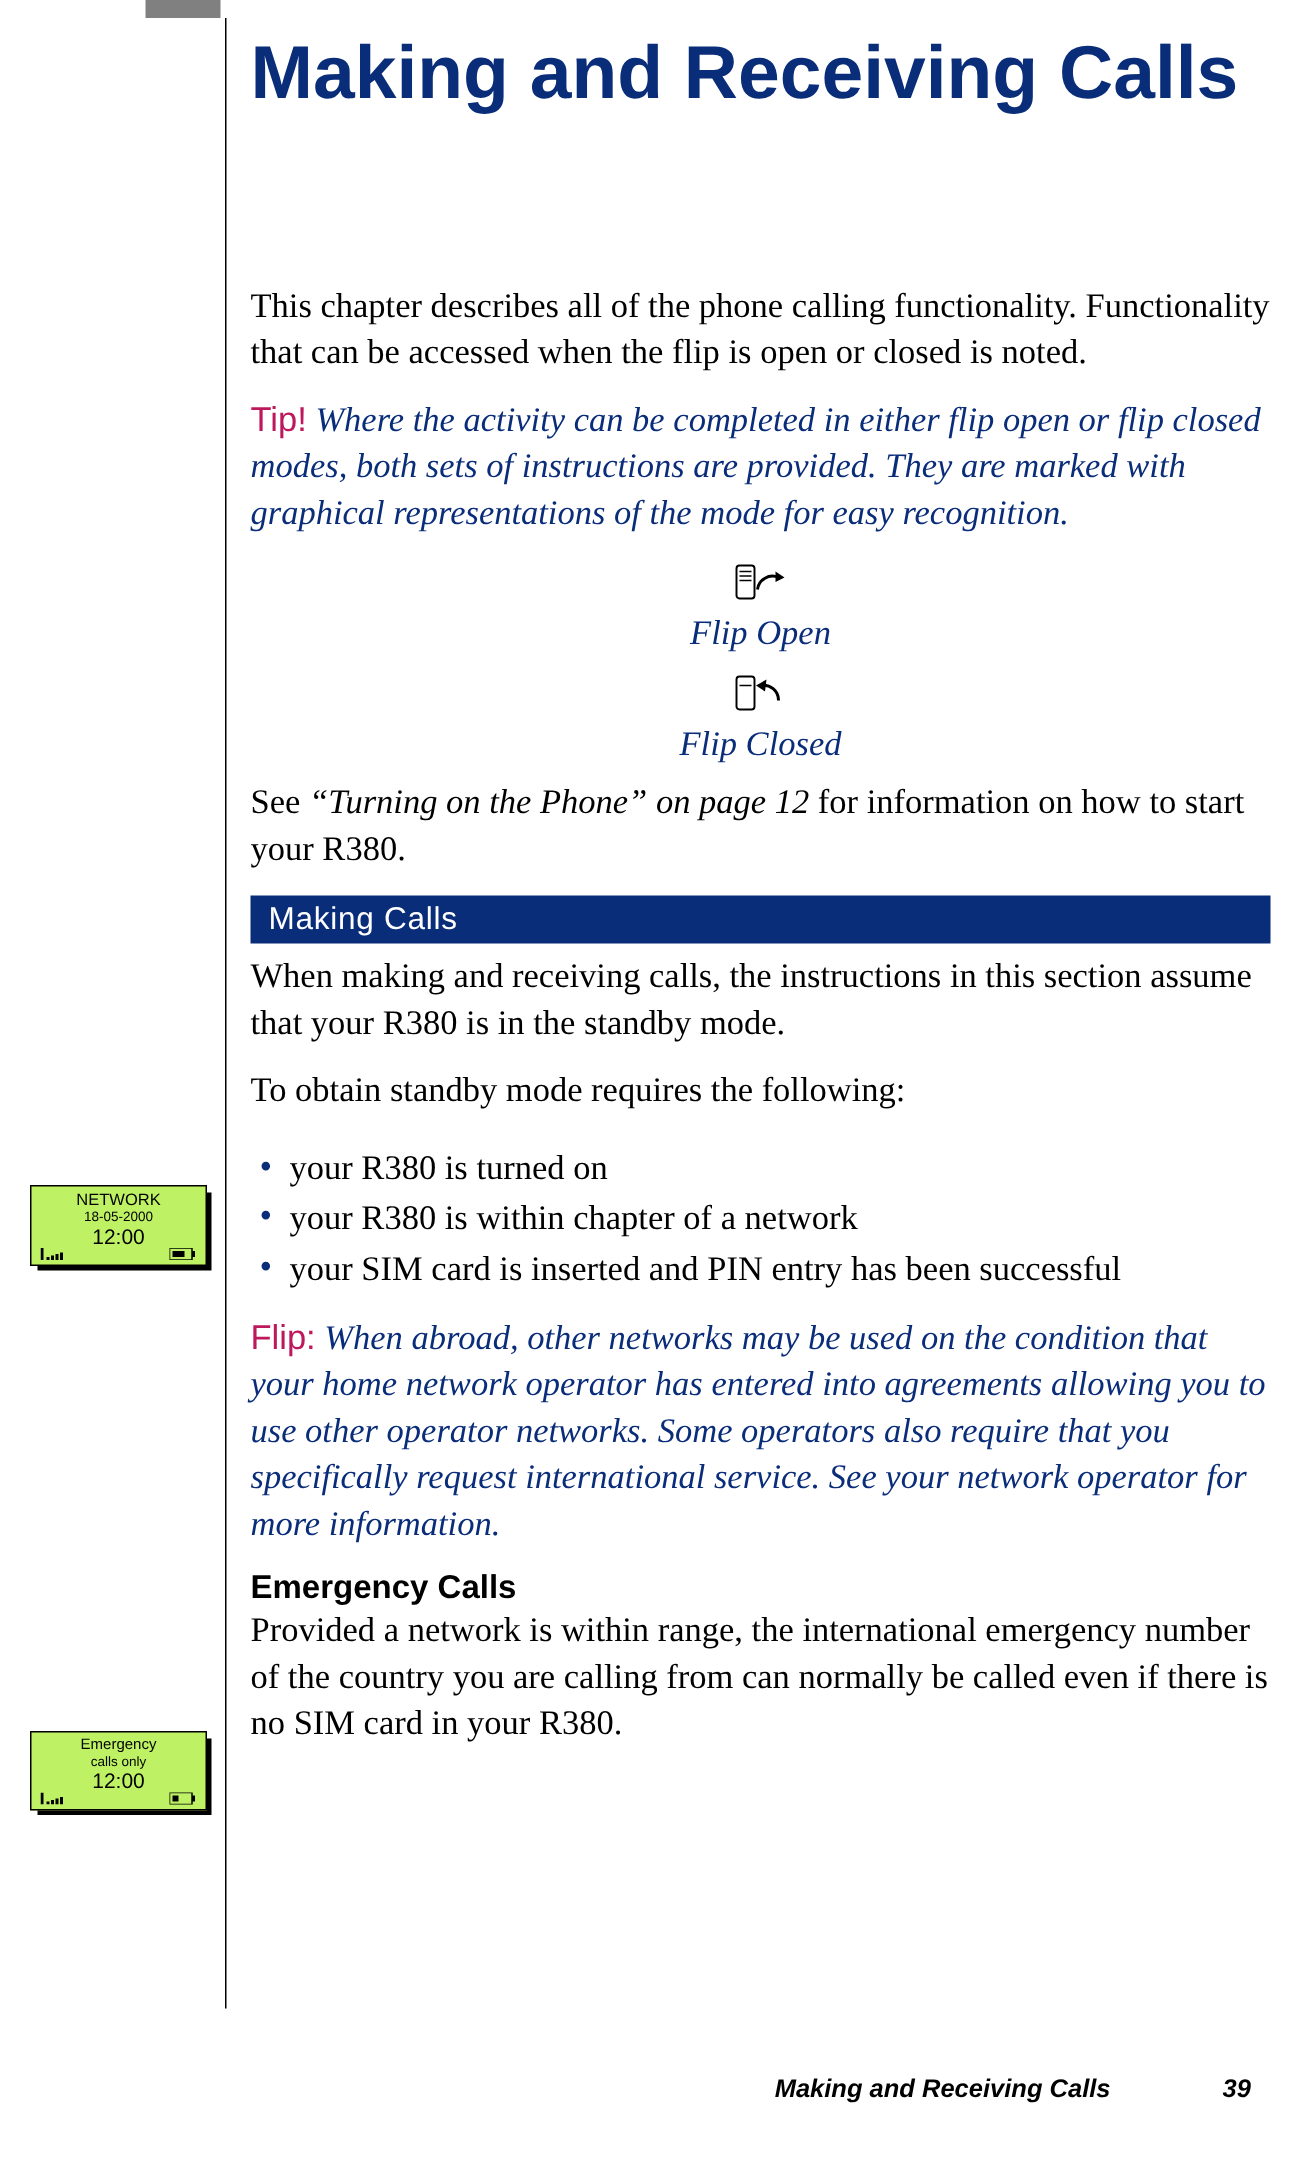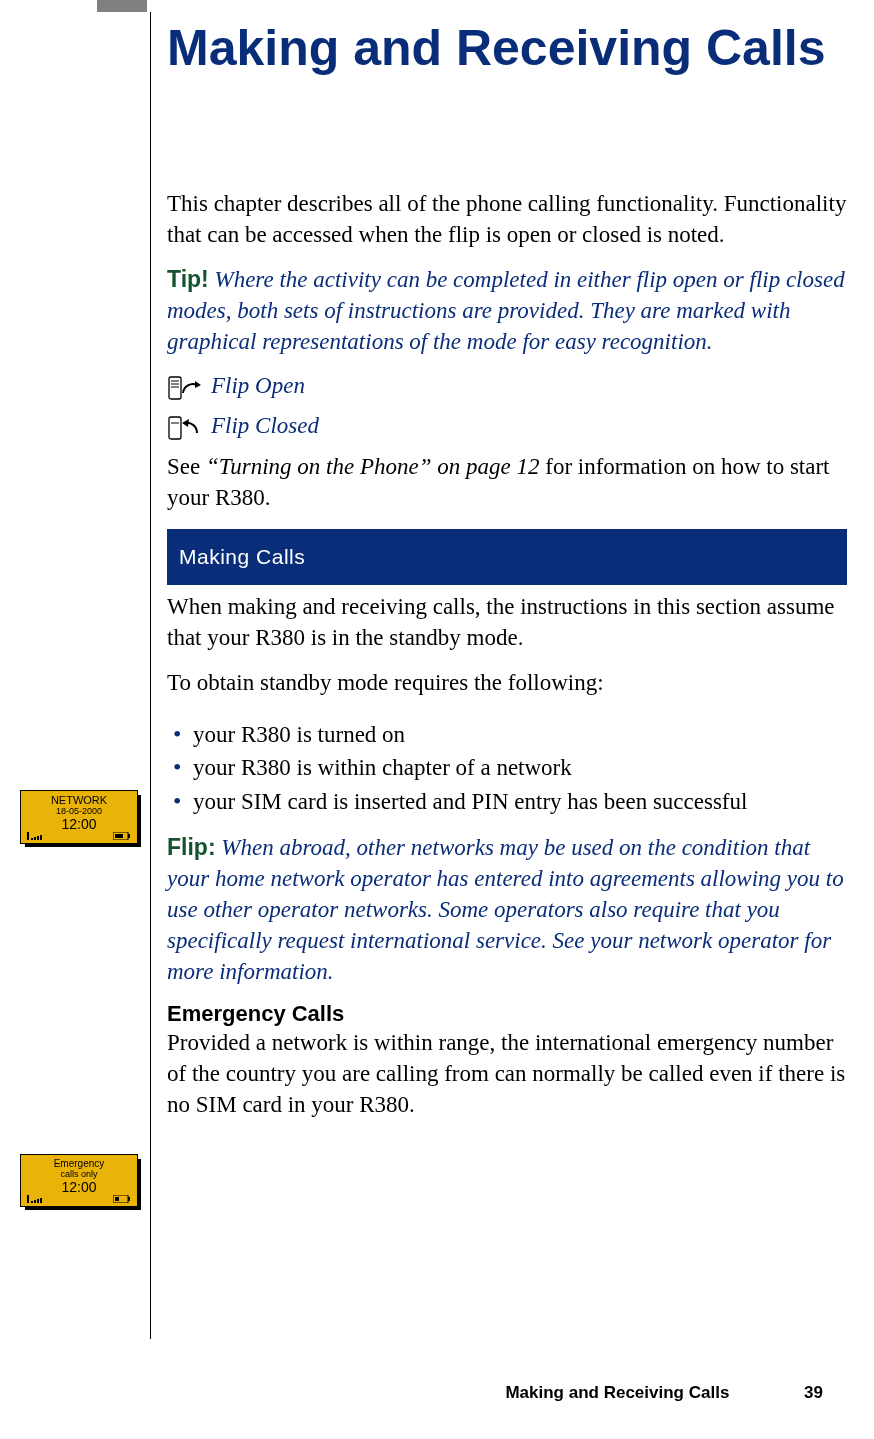--- a/index.html
+++ b/index.html
@@ -35,31 +35,31 @@
   }
   h1 {
     font-family: Arial, Helvetica, sans-serif;
     font-weight: 700;
     font-size: 50px;
     color: #0a2d7a;
     line-height: 1.15;
     margin-bottom: 110px;
   }
   p { font-size: 23px; line-height: 1.35; margin-bottom: 14px; }
-  .tip-lead, .note-lead { font-family: Arial, Helvetica, sans-serif; font-weight: 700; font-style: normal; color: #14532d; }
+  .tip-lead, .note-lead { font-family: Arial, Helvetica, sans-serif; font-weight: 400; font-style: normal; color: #be185d; }
   .blue-italic { color: #0a2d7a; font-style: italic; }
-  .flip-row { display: flex; align-items: center; gap: 8px; margin: 10px 0; }
+  .flip-row { display: flex; align-items: center; gap: 8px; margin: 10px 0; flex-direction: column; }
   .flip-label { color: #0a2d7a; font-style: italic; font-size: 23px; }
   .ref-italic { font-style: italic; }
   .section-bar {
     background: #0a2d7a;
     color: #fff;
     font-family: Arial, Helvetica, sans-serif;
     font-size: 21px;
-    padding: 16px 12px;
+    padding: 4px 12px;
     margin: 16px 0 6px;
     letter-spacing: 0.5px;
   }
   ul { list-style: none; margin: 20px 0 14px; }
   ul li {
     font-size: 23px;
     line-height: 1.45;
     position: relative;
     padding-left: 26px;
   }
@@ -73,35 +73,36 @@
   }
   .subhead {
     font-family: Arial, Helvetica, sans-serif;
     font-weight: 700;
     font-size: 22px;
     margin-top: 8px;
   }
   .footer {
     position: absolute;
     bottom: 36px;
-    right: 51px;
+    right: 40px;
     font-family: Arial, Helvetica, sans-serif;
     font-weight: 700;
     font-size: 17px;
+    font-style: italic;
   }
   .footer .page { margin-left: 70px; }
 
   .screen-fig {
     position: absolute;
     left: 20px;
     width: 118px;
   }
   .screen-box {
     border: 1px solid #000;
-    background: #eab308;
+    background: #bef264;
     padding: 4px 4px 2px;
     text-align: center;
     font-family: Arial, Helvetica, sans-serif;
     position: relative;
   }
   .screen-box .shadow {
     position: absolute;
     right: -4px;
     bottom: -4px;
     width: 100%;

